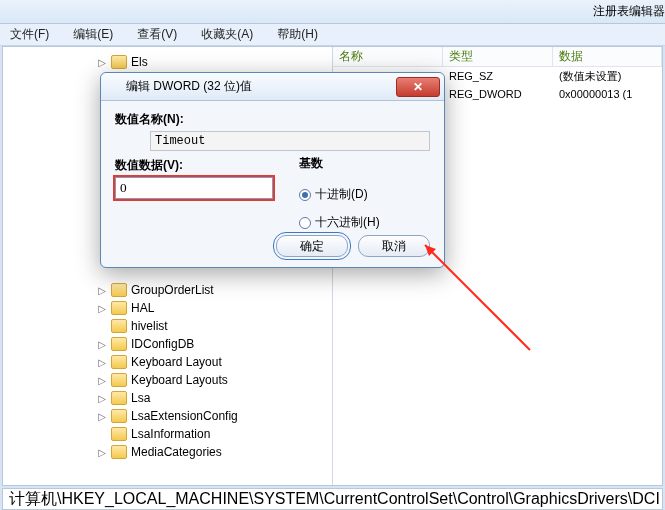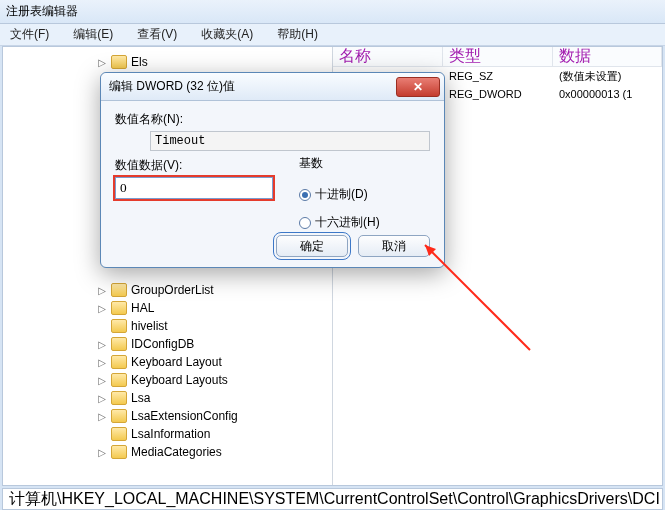--- a/index.html
+++ b/index.html
@@ -14,20 +14,21 @@
     position: relative;
   }
   .titlebar {
     height: 24px;
     background: linear-gradient(#eaf2fb,#d9e7f7);
     border-bottom: 1px solid #b8c8dc;
     display: flex;
     align-items: center;
     padding-left: 6px;
     color: #000;
+    justify-content: flex-end;
   }
   .menubar {
     height: 22px;
     background: #e8f1fb;
     border-bottom: 1px solid #c7d5e7;
     display: flex;
     align-items: center;
     gap: 24px;
     padding-left: 10px;
     color: #222;
@@ -74,22 +75,22 @@
     flex: 1;
     background: #fff;
     position: relative;
   }
   .list-header {
     height: 20px;
     background: #fafcfe;
     border-bottom: 1px solid #e0e5ec;
     display: flex;
     align-items: center;
-    font-size: 16px;
-    color: #a21caf;
+    font-size: 12px;
+    color: #4d7c0f;
   }
   .list-header div { padding-left: 6px; border-right: 1px solid #e0e5ec; height:100%; display:flex; align-items:center;}
   .col-name { width: 110px; }
   .col-type { width: 110px; }
   .col-data { flex:1; border-right:none;}
   .list-row {
     display: flex;
     height: 18px;
     align-items: center;
     font-size: 11px;
@@ -116,39 +117,39 @@
     border-radius: 6px;
     box-shadow: 0 6px 24px rgba(0,0,0,0.35);
   }
   .dialog-title {
     height: 28px;
     background: linear-gradient(#f9fcff,#dfeaf7);
     border-bottom: 1px solid #b0c2d8;
     display:flex;
     align-items:center;
     justify-content: space-between;
-    padding-left: 8px;
+    padding-left: 25px;
     border-radius: 6px 6px 0 0;
     text-align: center;
   }
   .close-btn {
     width: 44px; height: 20px;
     margin-right: 4px;
     background: linear-gradient(#e97e74,#c43c2e);
     border: 1px solid #9a2e22;
     border-radius: 3px;
     color:#fff;
     display:flex;align-items:center;justify-content:center;
     font-weight:bold;
   }
   .dialog-body {
     padding: 10px 14px 0 14px;
     font-size: 12px;
   }
-  .value-name-label, .value-data-label, .base-label { color:#000; margin-bottom: 3px; }
+  .value-name-label, .value-data-label, .base-label { color:#000; margin-bottom: 3px; font-weight: bold; }
   .value-name-box {
     height: 20px;
     background: #f4f4f4;
     border: 1px solid #c0c6ce;
     padding-left: 4px;
     display:flex; align-items:center;
     font-family: Liberation Mono, monospace;
     margin-bottom: 6px;
     margin-left: 35px;
   }
@@ -175,21 +176,21 @@
     content:"";width:6px;height:6px;background:#3b6fb1;border-radius:50%;
   }
   .dialog-buttons {
     position:absolute; bottom:10px; right:14px;
     display:flex; gap:10px;
   }
   .dlg-btn {
     width:72px;height:22px;
     background: linear-gradient(#fdfdfe,#e5ecf5);
     border:1px solid #8ea5c2;
-    border-radius:5px;
+    border-radius:10px;
     display:flex;align-items:center;justify-content:center;
   }
   .dlg-btn.primary { outline:1px solid #3d78c8; }
   .red-box-ok { outline:2px solid #e53b2c; outline-offset:2px; }
 
   .arrow {
     position:absolute;
     left: 420px; top: 240px;
     width: 120px; height: 120px;
     pointer-events:none;

